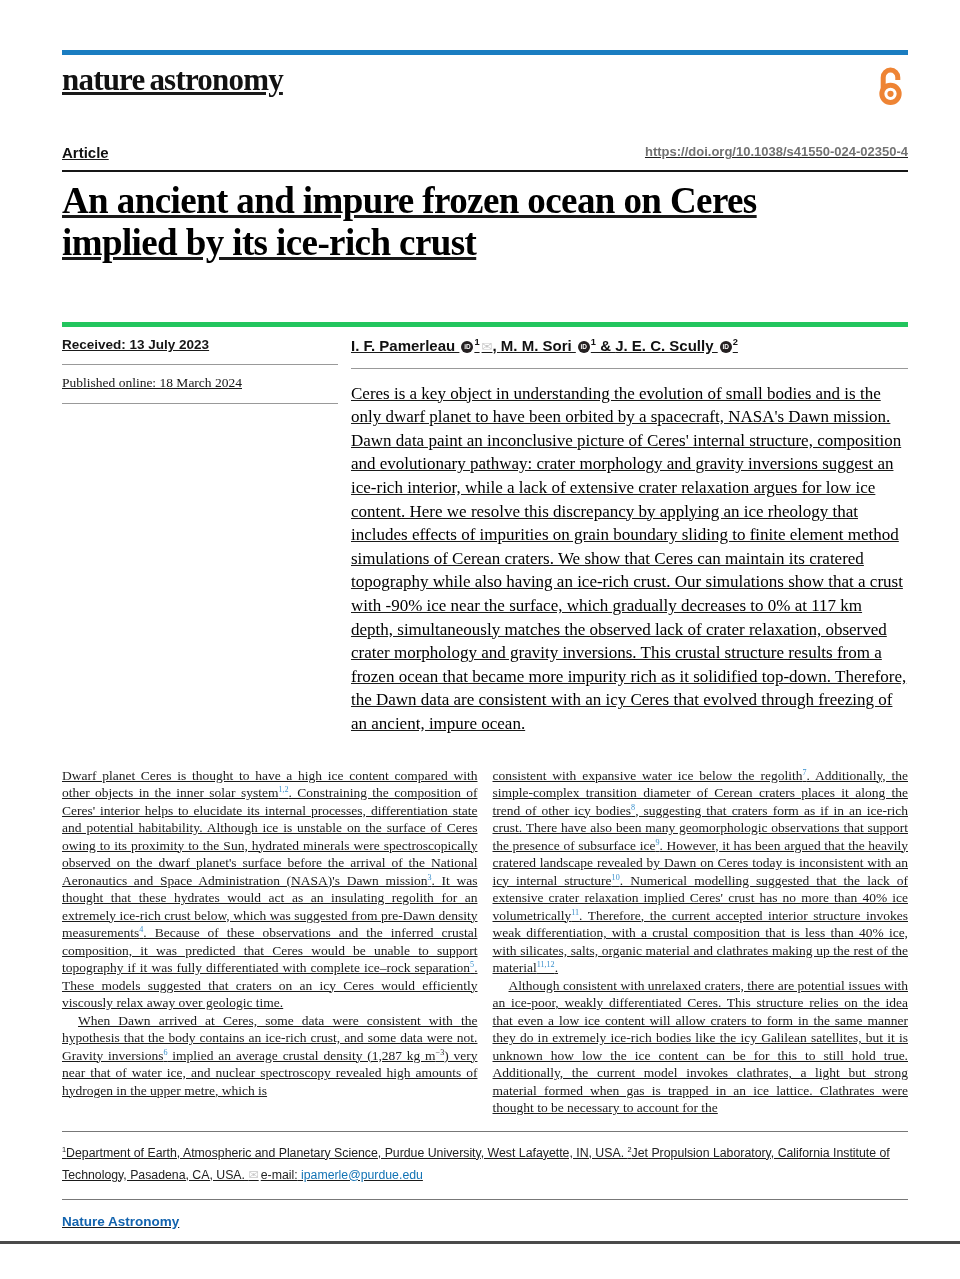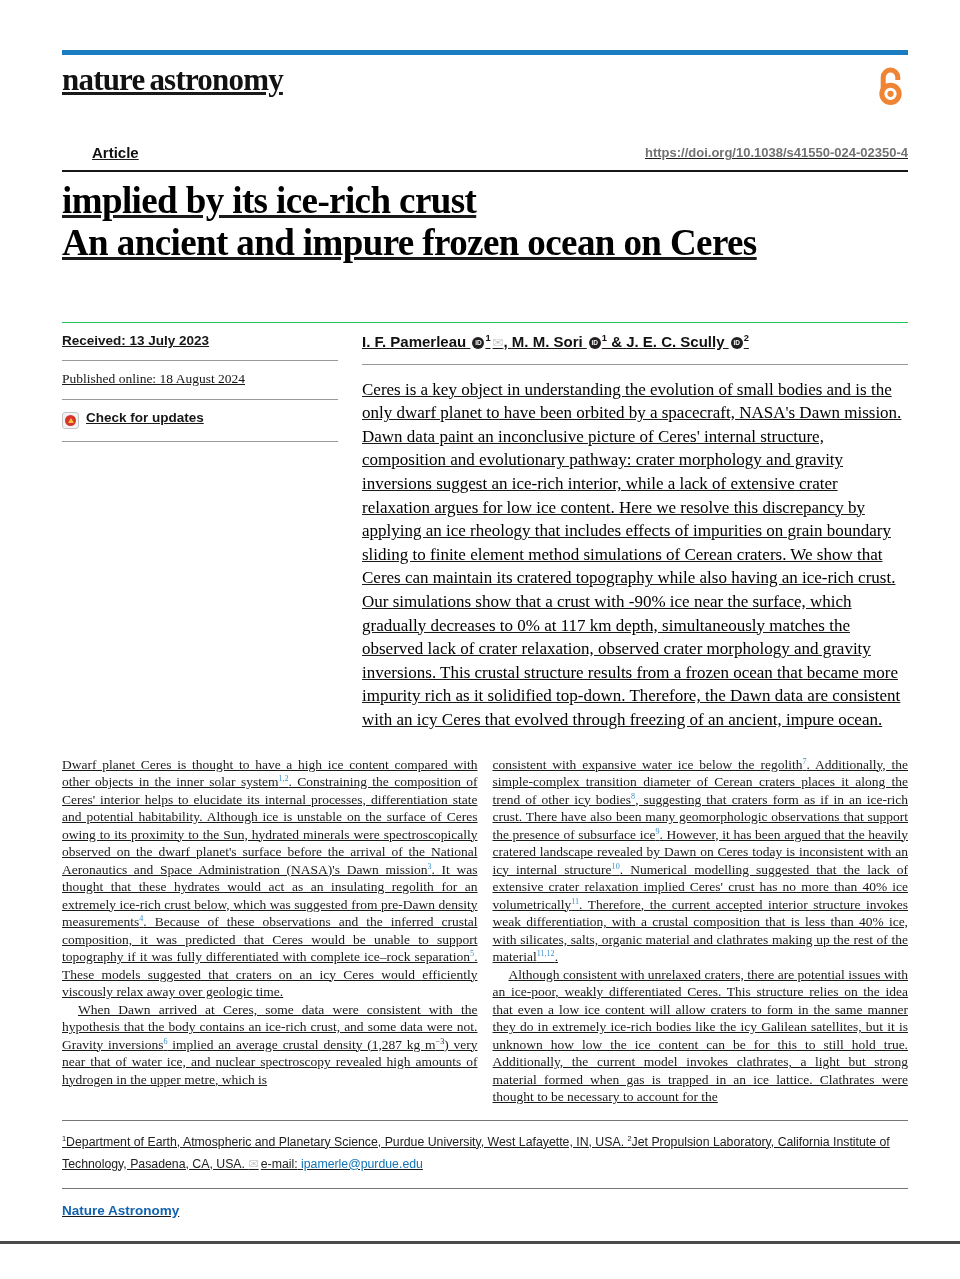--- a/index.html
+++ b/index.html
@@ -12,32 +12,32 @@
 
   .topbar { margin-top:50px; height:5px; background:#1a7dc1; }
 
   .masthead { display:flex; justify-content:space-between; align-items:flex-start; margin-top:7px; }
   .logo {
     font-family:"Liberation Serif", serif; font-weight:700; font-size:31px;
     letter-spacing:-0.8px; color:#121212; word-spacing:-2px;
   }
   .oa-icon { margin-top:3px; margin-right:2px; }
 
-  .article-row { display:flex; justify-content:space-between; align-items:center; margin-top:32px;margin-left:30px; }
+  .article-row { display:flex; justify-content:space-between; align-items:flex-start; margin-top:32px; }
   .article-label { font-size:15px; font-weight:700; color:#111; }
   .doi-link { font-size:13px; font-weight:700; color:#737373; text-decoration:none; }
 
   .rule-dark { border:none; border-top:2px solid #161616; margin-top:9px; }
 
   .title {
     margin-top:8px; font-family:"Liberation Serif", serif; font-weight:700;
     font-size:37px; line-height:1.13; letter-spacing:-0.6px; color:#000;
   }
 
-  .main-grid { display:flex; gap:24px; margin-top:58px; border-top:1px solid #22c55e; }
+  .main-grid { display:flex; gap:13px; margin-top:58px; border-top:5px solid #22c55e; }
   .meta-col { width:276px; flex:none; }
   .meta-row { border-bottom:1px solid #999; padding:10px 0 12px; font-size:13.5px; font-weight:700; color:#161616; }
   .meta-row.serif { font-family:"Liberation Serif", serif; font-weight:400; }
   .cfu-icon {
     display:inline-flex; align-items:center; justify-content:center;
     width:17px; height:17px; border:1px solid #c4c4c4; background:#f3f3f3;
     border-radius:3px; margin-right:7px; vertical-align:-4px;
   }
   .cfu-dot { width:11px; height:11px; border-radius:50%; background:#d6332c; position:relative; overflow:hidden; }
   .cfu-dot::after {
@@ -54,21 +54,21 @@
   }
   .authors sup { font-size:62%; }
   .mail { color:#c8c8c8; font-size:13px; margin-left:2px; font-weight:400; }
 
   .abstract {
     padding-top:13px; font-family:"Liberation Serif", serif;
     font-size:17px; line-height:23.6px; color:#000000;
   }
 
   .body-cols {
-    display:flex; gap:15px; margin-top:24px;
+    display:flex; gap:15px; margin-top:31px;
     font-family:"Liberation Serif", serif; font-size:13.5px; line-height:17.5px;
     text-align:justify; color:#1a1a1a;
   }
   .body-col { width:415.5px; flex:none; }
   .body-col p.indent { text-indent:16px; }
 
   sup { font-size:60%; line-height:0; }
   sup.ref { color:#3b90cc; }
 
   .footnote {
@@ -103,31 +103,28 @@
     </div>
 
     <div class="article-row">
       <div class="article-label">Article</div>
       <a class="doi-link" href="#">https://doi.org/10.1038/s41550-024-02350-4</a>
     </div>
 
     <hr class="rule-dark">
 
     <div class="title">
+      <div>An ancient and impure frozen ocean on Ceres</div>
       <div>implied by its ice-rich crust</div>
-      <div>An ancient and impure frozen ocean on Ceres</div>
     </div>
 
     <div class="main-grid">
       <div class="meta-col">
         <div class="meta-row">Received: 13 July 2023</div>
-        <div class="meta-row serif">Published online: 18 August 2024</div>
-        <div class="meta-row"><span class="cfu-icon">
-              <span class="cfu-dot"></span>
-            </span><span>Check for updates</span></div>
+        <div class="meta-row serif">Published online: 18 March 2024</div>
       </div>
       <div class="right-col">
         <div class="authors" id="authors-line"><span>I. F. Pamerleau <span class="orcid">iD</span><sup>1</sup><span class="mail">✉</span></span>, <span>M. M. Sori <span class="orcid">iD</span><sup>1</sup></span> &amp; <span>J. E. C. Scully <span class="orcid">iD</span><sup>2</sup></span></div>
         <div class="abstract">Ceres is a key object in understanding the evolution of small bodies and is the only dwarf planet to have been orbited by a spacecraft, NASA's Dawn mission. Dawn data paint an inconclusive picture of Ceres' internal structure, composition and evolutionary pathway: crater morphology and gravity inversions suggest an ice-rich interior, while a lack of extensive crater relaxation argues for low ice content. Here we resolve this discrepancy by applying an ice rheology that includes effects of impurities on grain boundary sliding to finite element method simulations of Cerean craters. We show that Ceres can maintain its cratered topography while also having an ice-rich crust. Our simulations show that a crust with -90% ice near the surface, which gradually decreases to 0% at 117 km depth, simultaneously matches the observed lack of crater relaxation, observed crater morphology and gravity inversions. This crustal structure results from a frozen ocean that became more impurity rich as it solidified top-down. Therefore, the Dawn data are consistent with an icy Ceres that evolved through freezing of an ancient, impure ocean.</div>
       </div>
     </div>
 
     <div class="body-cols">
       <div class="body-col">
         <p>Dwarf planet Ceres is thought to have a high ice content compared with other objects in the inner solar system<sup class="ref">1,2</sup>. Constraining the composition of Ceres' interior helps to elucidate its internal processes, differentiation state and potential habitability. Although ice is unstable on the surface of Ceres owing to its proximity to the Sun, hydrated minerals were spectroscopically observed on the dwarf planet's surface before the arrival of the National Aeronautics and Space Administration (NASA)'s Dawn mission<sup class="ref">3</sup>. It was thought that these hydrates would act as an insulating regolith for an extremely ice-rich crust below, which was suggested from pre-Dawn density measurements<sup class="ref">4</sup>. Because of these observations and the inferred crustal composition, it was predicted that Ceres would be unable to support topography if it was fully differentiated with complete ice–rock separation<sup class="ref">5</sup>. These models suggested that craters on an icy Ceres would efficiently viscously relax away over geologic time.</p>

